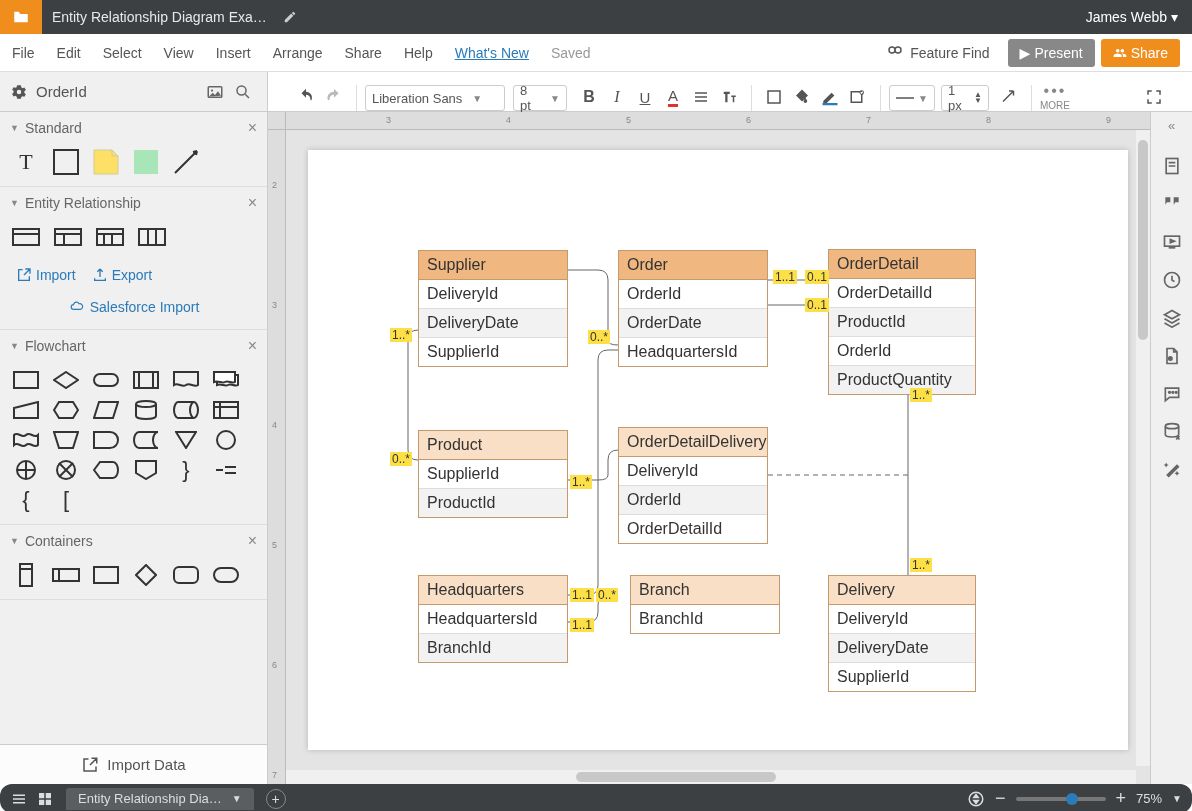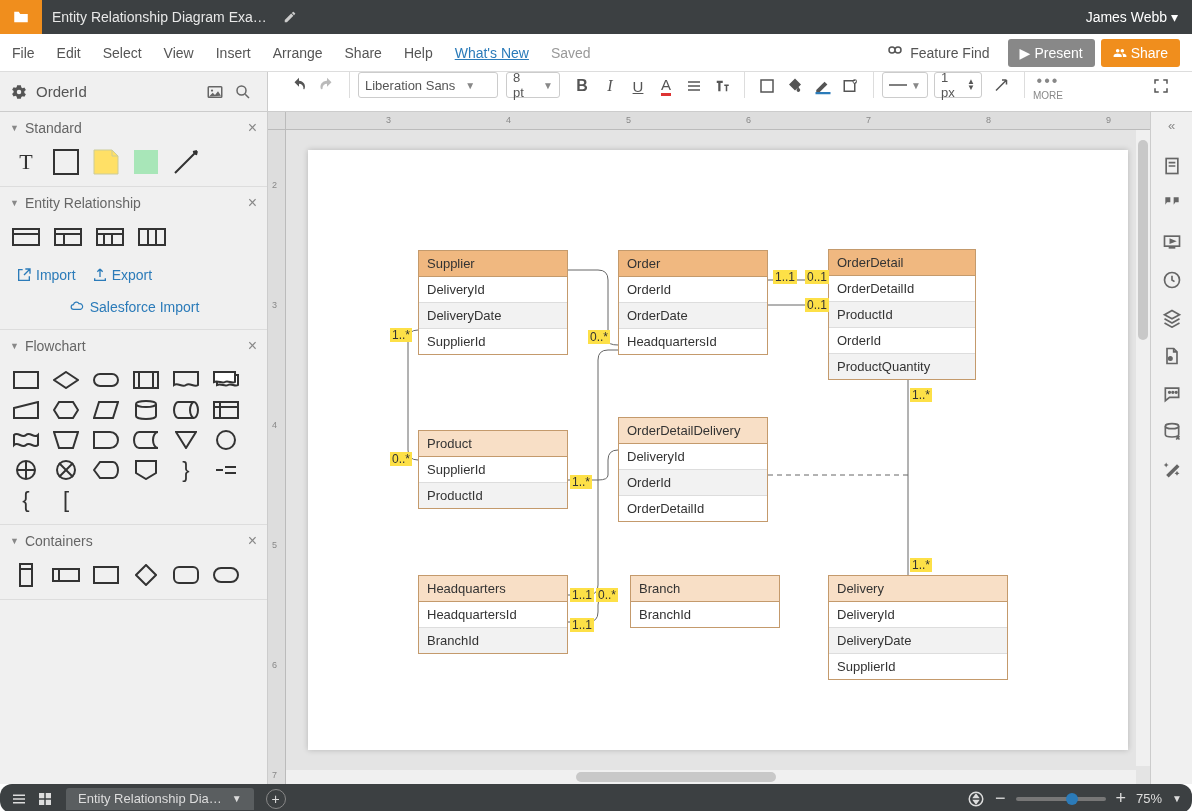--- a/index.html
+++ b/index.html
@@ -18,21 +18,21 @@
 .menubar .ff { display: flex; align-items: center; margin-right: 12px; color: #555; font-size: 14px; }
 .menubar .ff svg { margin-right: 6px; }
 .menubar .btn { height: 28px; padding: 0 12px; border-radius: 3px; display: flex; align-items: center; font-size: 14px; margin-left: 6px; cursor: pointer; }
 .menubar .btn.present { background: #888; color: #fff; }
 .menubar .btn.share { background: #f08e1d; color: #fff; }
 .toolbar { height: 40px; border-bottom: 1px solid #ccc; display: flex; align-items: stretch; background: #fff; }
 .toolbar .shapes-region { width: 268px; display: flex; align-items: center; padding: 0 10px; background: #f0f0f0; border-right: 1px solid #ccc; }
 .toolbar .shapes-region .gear { margin-right: 8px; }
 .toolbar .shapes-region .label { font-size: 15px; color: #555; font-weight: 500; }
 .toolbar .shapes-region .spacer { flex: 1; }
-.toolbar .rest { flex: 1; display: flex; align-items: flex-start; padding: 0 17px; }
+.toolbar .rest { flex: 1; display: flex; align-items: flex-end; padding: 0 24px; }
 .tb-btn { width: 28px; height: 28px; display: flex; align-items: center; justify-content: center; color: #555; cursor: pointer; }
 .tb-sep { width: 1px; height: 26px; background: #ddd; margin: 0 8px; }
 .tb-select { height: 26px; border: 1px solid #ccc; border-radius: 3px; padding: 0 6px; font-size: 13px; color: #555; display: flex; align-items: center; background: #fff; }
 .tb-select .arrow { margin-left: 10px; font-size: 10px; color: #888; }
 .main { display: flex; height: 672px; }
 .sidebar { width: 268px; background: #f0f0f0; border-right: 1px solid #ccc; display: flex; flex-direction: column; position: relative; }
 .shape-section { border-bottom: 1px solid #ddd; }
 .shape-header { height: 32px; display: flex; align-items: center; padding: 0 10px; color: #666; font-size: 14px; }
 .shape-header .tri { font-size: 9px; margin-right: 6px; color: #888; }
 .shape-header .x { margin-left: auto; color: #888; font-size: 16px; cursor: pointer; }
@@ -40,21 +40,21 @@
 .shape-item { width: 28px; height: 20px; display: flex; align-items: center; justify-content: center; }
 .er-links { padding: 6px 16px 14px; display: flex; flex-wrap: wrap; gap: 16px; color: #2b7bb9; font-size: 14px; }
 .er-links .l { display: flex; align-items: center; gap: 4px; cursor: pointer; }
 .import-data { position: absolute; bottom: 0; left: 0; right: 0; height: 40px; border-top: 1px solid #ccc; background: #fcfcfc; display: flex; align-items: center; justify-content: center; color: #555; font-size: 15px; gap: 8px; }
 .canvas-wrap { flex: 1; position: relative; background: #e4e4e4; overflow: hidden; }
 .ruler-h { position: absolute; top: 0; left: 18px; right: 0; height: 18px; background: #ddd; border-bottom: 1px solid #bbb; font-size: 9px; color: #888; }
 .ruler-v { position: absolute; top: 18px; left: 0; bottom: 0; width: 18px; background: #ddd; border-right: 1px solid #bbb; font-size: 9px; color: #888; }
 .ruler-corner { position: absolute; top: 0; left: 0; width: 18px; height: 18px; background: #ddd; border-right: 1px solid #bbb; border-bottom: 1px solid #bbb; }
 .canvas { position: absolute; top: 18px; left: 18px; right: 0; bottom: 0; background: #e4e4e4; }
 .page { position: absolute; top: 20px; left: 22px; width: 820px; height: 600px; background: #fff; box-shadow: 0 0 6px rgba(0,0,0,0.2); }
-.entity { position: absolute; border: 1px solid #c49a6c; background: #fff; font-size: 13px; }
+.entity { position: absolute; border: 1px solid #c49a6c; background: #fff; font-size: 16px; }
 .entity .hdr { background: #f0b880; padding: 5px 8px; border-bottom: 1px solid #c49a6c; font-weight: 500; }
 .entity.light .hdr { background: #f8dfc6; }
 .entity .row { padding: 5px 8px; border-bottom: 1px solid #ddd; }
 .entity .row.alt { background: #f2f2f2; }
 .entity .row:last-child { border-bottom: none; }
 .edge-label { position: absolute; font-size: 12px; color: #333; background: #fde047; padding: 0 2px; }
 .right-panel { width: 42px; background: #f0f0f0; border-left: 1px solid #ccc; display: flex; flex-direction: column; align-items: center; padding-top: 6px; gap: 18px; }
 .right-panel .collapse { height: 20px; color: #888; }
 .right-panel .ic { color: #666; cursor: pointer; }
 .footer { height: 29px; background: #3c4042; display: flex; align-items: center; color: #ddd; padding: 0 10px; border-radius: 12px; }
@@ -510,20 +510,26 @@
               <rect x="1" y="1" width="24" height="16" rx="5" fill="none" stroke="#333" stroke-width="2"></rect>
             </svg>
           </div>
         <div class="shape-item">
             <svg width="26" height="16">
               <rect x="1" y="1" width="24" height="14" rx="7" fill="none" stroke="#333" stroke-width="2"></rect>
             </svg>
           </div>
       </div>
     </div>
+    <div class="import-data">
+      <svg width="18" height="18" viewBox="0 0 24 24" fill="none" stroke="#555" stroke-width="2">
+          <path d="M14 3h7v7M21 3l-9 9M10 4H4v16h16v-6"></path>
+        </svg>
+      <span>Import Data</span>
+    </div>
   </div>
 
   <div class="canvas-wrap">
     <div class="ruler-corner"></div>
     <div class="ruler-h">
       <span class="ruler-tick" style="left:100px;top:3px">3</span>
       <span class="ruler-tick" style="left:220px;top:3px">4</span>
       <span class="ruler-tick" style="left:340px;top:3px">5</span>
       <span class="ruler-tick" style="left:460px;top:3px">6</span>
       <span class="ruler-tick" style="left:580px;top:3px">7</span>
@@ -584,39 +590,39 @@
           <div class="row">OrderId</div>
           <div class="row alt">ProductQuantity</div>
         </div>
 
         <div class="entity light" style="left:110px;top:280px;width:150px">
           <div class="hdr">Product</div>
           <div class="row">SupplierId</div>
           <div class="row alt">ProductId</div>
         </div>
 
-        <div class="entity light" style="left:310px;top:267px;width:150px">
+        <div class="entity light" style="left:310px;top:277px;width:150px">
           <div class="hdr">OrderDetailDelivery</div>
           <div class="row">DeliveryId</div>
           <div class="row alt">OrderId</div>
           <div class="row">OrderDetailId</div>
         </div>
 
         <div class="entity light" style="left:110px;top:425px;width:150px">
           <div class="hdr">Headquarters</div>
           <div class="row">HeadquartersId</div>
           <div class="row alt">BranchId</div>
         </div>
 
         <div class="entity light" style="left:322px;top:425px;width:150px">
           <div class="hdr">Branch</div>
           <div class="row">BranchId</div>
         </div>
 
-        <div class="entity light" style="left:520px;top:425px;width:180px">
+        <div class="entity light" style="left:520px;top:425px;width:148px">
           <div class="hdr">Delivery</div>
           <div class="row">DeliveryId</div>
           <div class="row alt">DeliveryDate</div>
           <div class="row">SupplierId</div>
         </div>
 
         <div class="edge-label" style="left:82px;top:178px">1..*</div>
         <div class="edge-label" style="left:82px;top:302px">0..*</div>
         <div class="edge-label" style="left:280px;top:180px">0..*</div>
         <div class="edge-label" style="left:262px;top:325px">1..*</div>

